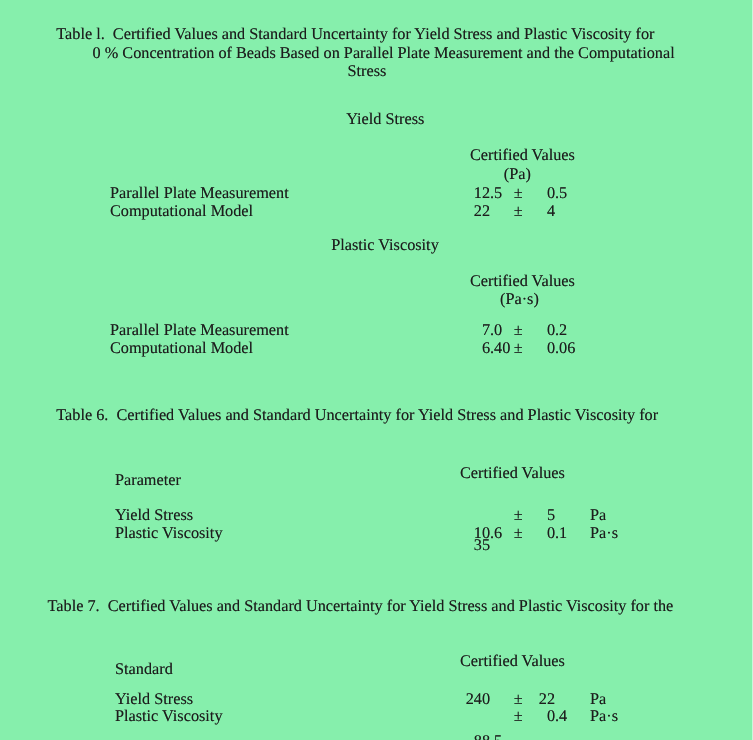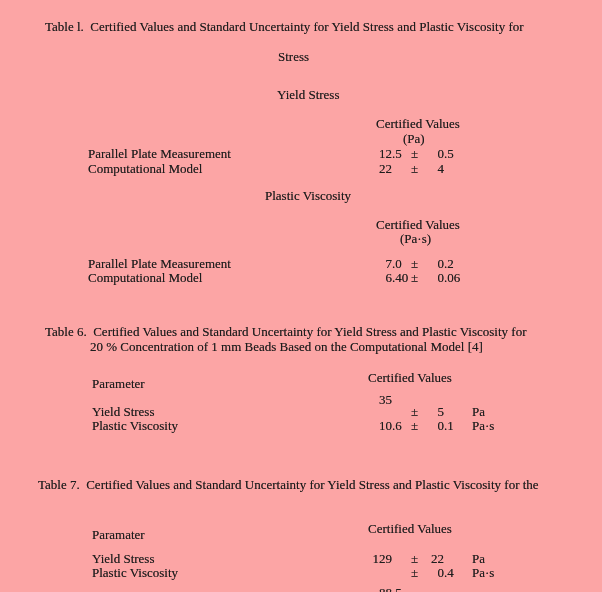--- a/index.html
+++ b/index.html
@@ -4,21 +4,21 @@
 <style>
   html, body {
     margin: 0;
     padding: 0;
     background: #ffffff;
   }
   .page {
     position: relative;
     width: 602px;
     height: 592px;
-    background: #fca5a5;
+    background: #86efac;
     font-family: "Liberation Serif", "DejaVu Serif", serif;
     font-size: 13px;
     line-height: 15px;
     color: #1d1d1d;
     text-shadow: 0 0 0.45px rgba(20,20,20,0.55);
     overflow: hidden;
   }
   .t {
     position: absolute;
     white-space: pre;
@@ -34,20 +34,21 @@
   .fp   { display: inline-block; text-align: left; }
   .pm   { left: 411px; }
   .unit { left: 472px; }
 </style>
 </head>
 <body>
 
 <div class="page">
 
   <span class="t" style="top:19px;  left:45px">Table l.  Certified Values and Standard Uncertainty for Yield Stress and Plastic Viscosity for</span>
+  <span class="t" style="top:34px;  left:74px">0 % Concentration of Beads Based on Parallel Plate Measurement and the Computational</span>
   <span class="t" style="top:49px;  left:278px">Stress</span>
 
   <span class="t" style="top:87px;  left:277px">Yield Stress</span>
   <span class="t" style="top:116px; left:376px">Certified Values</span>
   <span class="t" style="top:131px; left:403px">(Pa)</span>
 
   <span class="t label1" style="top:146px">Parallel Plate Measurement</span>
   <span class="t val" style="top:146px"><span class="ip">12</span><span class="fp">.5</span></span>
   <span class="t pm" style="top:146px">±</span>
   <span class="t unc" style="top:146px"><span class="ip">0</span><span class="fp">.5</span></span>
@@ -65,44 +66,43 @@
   <span class="t val" style="top:256px"><span class="ip">7</span><span class="fp">.0</span></span>
   <span class="t pm" style="top:256px">±</span>
   <span class="t unc" style="top:256px"><span class="ip">0</span><span class="fp">.2</span></span>
 
   <span class="t label1" style="top:270px">Computational Model</span>
   <span class="t val" style="top:270px"><span class="ip">6</span><span class="fp">.40</span></span>
   <span class="t pm" style="top:270px">±</span>
   <span class="t unc" style="top:270px"><span class="ip">0</span><span class="fp">.06</span></span>
 
   <span class="t" style="top:324px; left:45px">Table 6.  Certified Values and Standard Uncertainty for Yield Stress and Plastic Viscosity for</span>
-  <span class="t" style="top:339px; left:90px">20 % Concentration of 1 mm Beads Based on the Computational Model [4]</span>
 
   <span class="t" style="top:376px; left:92px">Parameter</span>
   <span class="t" style="top:370px; left:368px">Certified Values</span>
 
   <span class="t label23" style="top:404px">Yield Stress</span>
-  <span class="t val" style="top:392px"><span class="ip">35</span><span class="fp"></span></span>
+  <span class="t val" style="top:428px"><span class="ip">35</span><span class="fp"></span></span>
   <span class="t pm" style="top:404px">±</span>
   <span class="t unc" style="top:404px"><span class="ip">5</span><span class="fp"></span></span>
   <span class="t unit" style="top:404px">Pa</span>
 
   <span class="t label23" style="top:418px">Plastic Viscosity</span>
   <span class="t val" style="top:418px"><span class="ip">10</span><span class="fp">.6</span></span>
   <span class="t pm" style="top:418px">±</span>
   <span class="t unc" style="top:418px"><span class="ip">0</span><span class="fp">.1</span></span>
   <span class="t unit" style="top:418px">Pa·s</span>
 
   <span class="t" style="top:477px; left:38px">Table 7.  Certified Values and Standard Uncertainty for Yield Stress and Plastic Viscosity for the</span>
 
-  <span class="t" style="top:527px; left:92px">Paramater</span>
+  <span class="t" style="top:527px; left:92px">Standard</span>
   <span class="t" style="top:521px; left:368px">Certified Values</span>
 
   <span class="t label23" style="top:551px">Yield Stress</span>
-  <span class="t val" style="top:551px"><span class="ip">129</span><span class="fp"></span></span>
+  <span class="t val" style="top:551px"><span class="ip">240</span><span class="fp"></span></span>
   <span class="t pm" style="top:551px">±</span>
   <span class="t unc" style="top:551px"><span class="ip">22</span><span class="fp"></span></span>
   <span class="t unit" style="top:551px">Pa</span>
 
   <span class="t label23" style="top:565px">Plastic Viscosity</span>
   <span class="t val" style="top:585px"><span class="ip">88</span><span class="fp">.5</span></span>
   <span class="t pm" style="top:565px">±</span>
   <span class="t unc" style="top:565px"><span class="ip">0</span><span class="fp">.4</span></span>
   <span class="t unit" style="top:565px">Pa·s</span>
 

